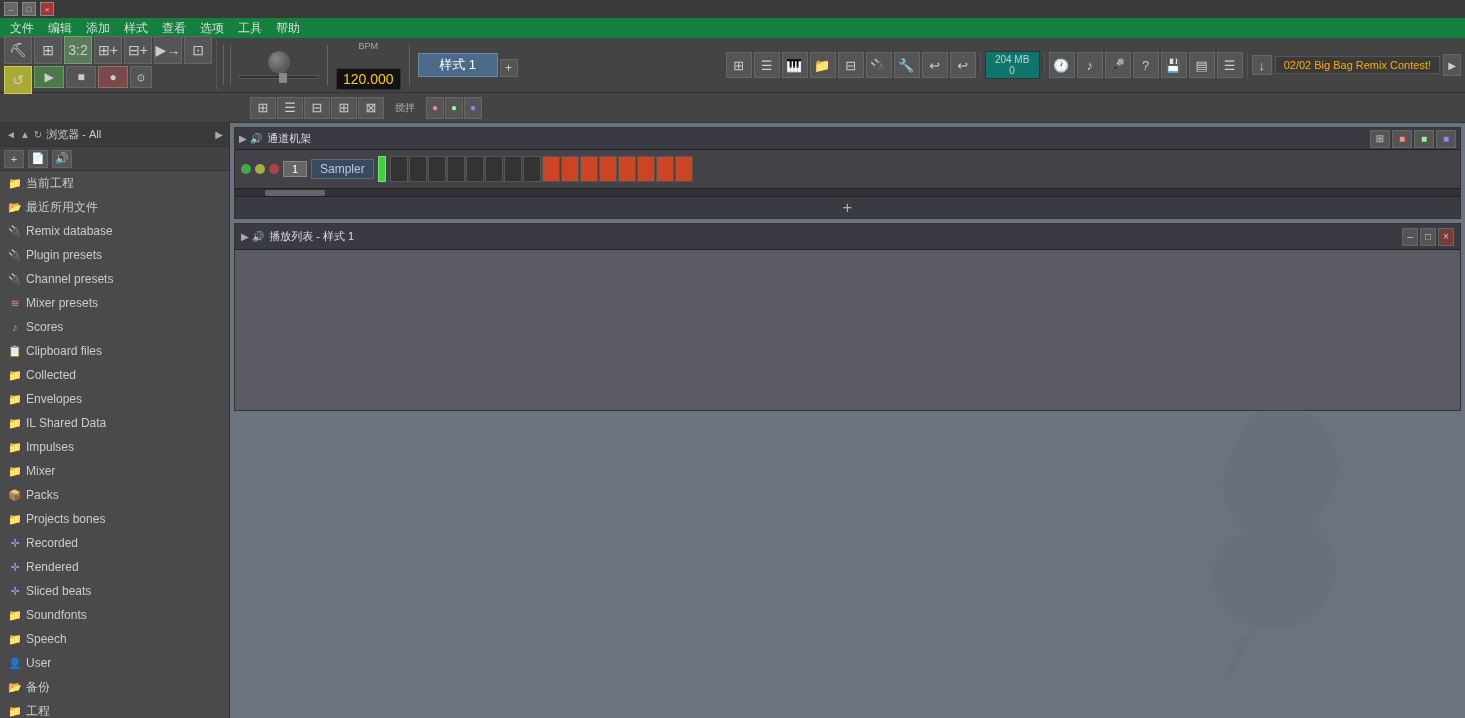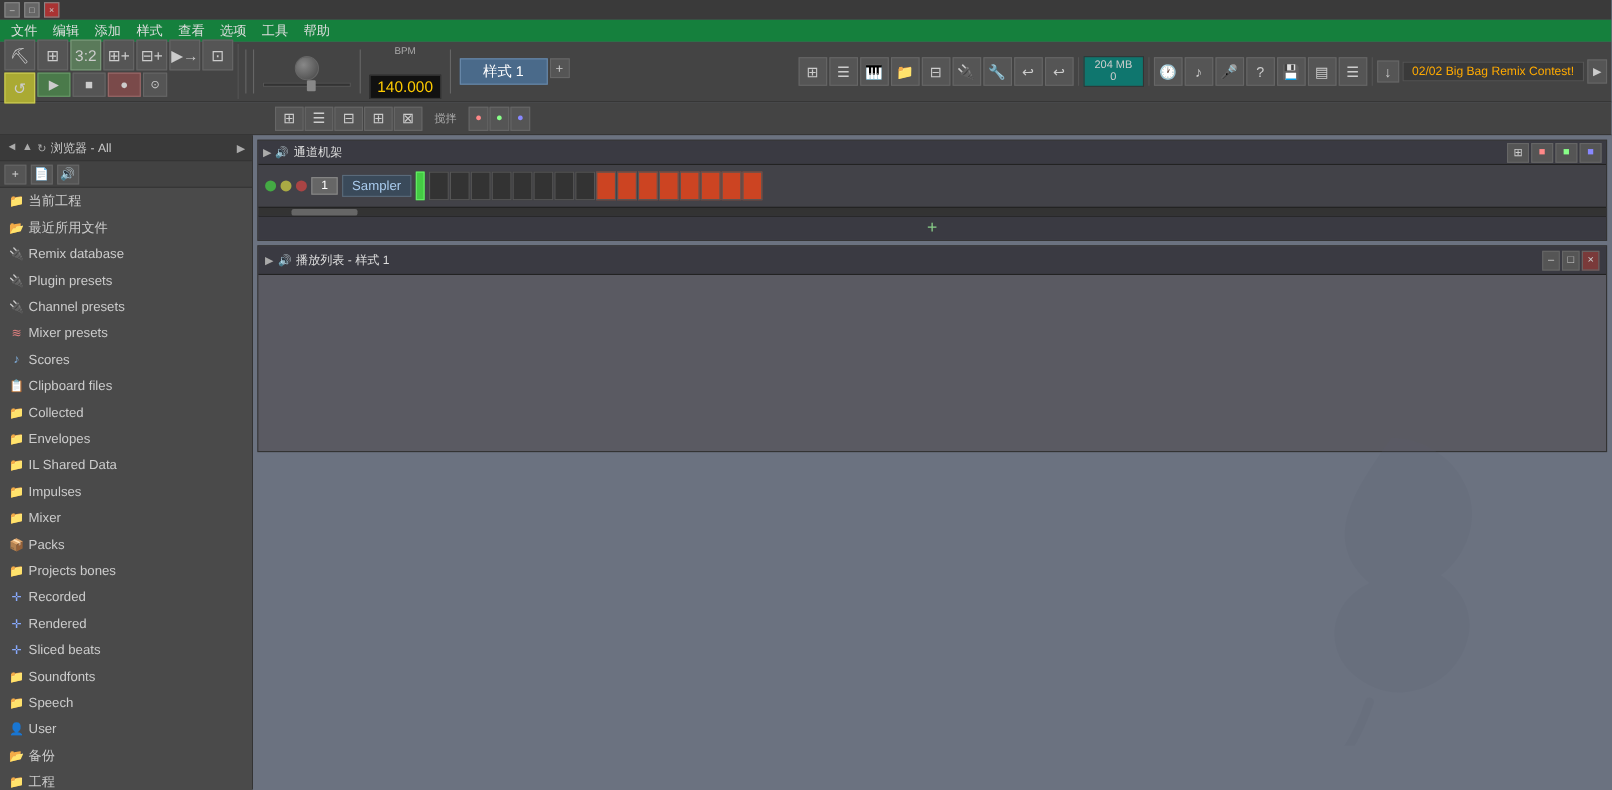--- a/index.html
+++ b/index.html
@@ -462,26 +462,26 @@
       <div style="width:80px;height:4px;background:#333;border:1px solid #555;cursor:pointer;position:relative;">
         <div style="position:absolute;left:50%;top:-3px;width:8px;height:10px;background:#888;border-radius:1px;"></div>
       </div>
     </div>
   </div>
 
   <div class="toolbar-separator"></div>
 
   <div style="display:flex;flex-direction:column;align-items:center;gap:17px;padding:0 4px;">
     <div style="font-size:9px;color:#aaa;">BPM</div>
-    <div class="bpm-display">140.000</div>
+    <div class="bpm-display">120.000</div>
   </div>
 
   <div class="toolbar-separator"></div>
 
-  <div style="display:flex;align-items:flex-start;gap:2px;padding:0 4px;">
+  <div style="display:flex;align-items:flex-end;gap:2px;padding:0 4px;">
     <div class="pattern-btn">样式 1</div>
     <div class="tb-btn" style="width:18px;height:18px;font-size:12px;">+</div>
   </div>
 
   <div class="right-icons">
     <div class="icon-btn">⊞</div>
     <div class="icon-btn">☰</div>
     <div class="icon-btn">🎹</div>
     <div class="icon-btn">📁</div>
     <div class="icon-btn">⊟</div>

